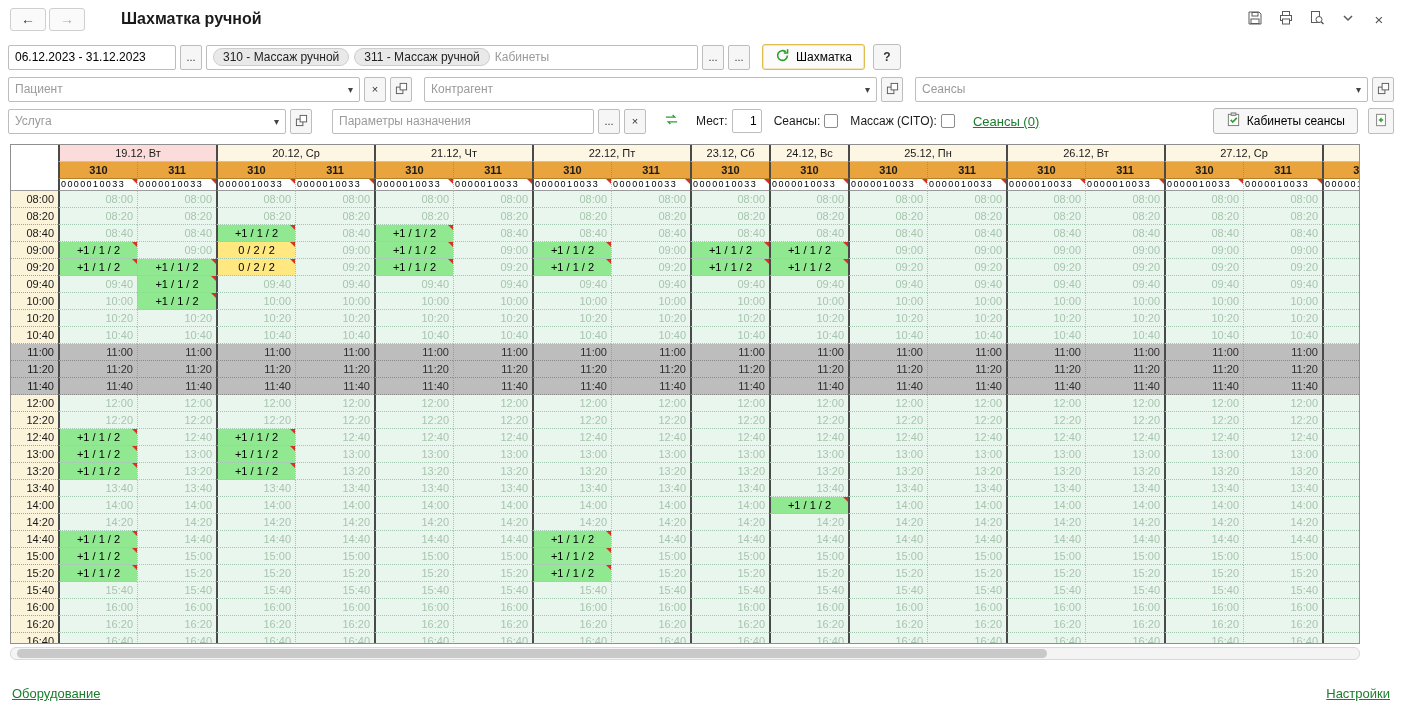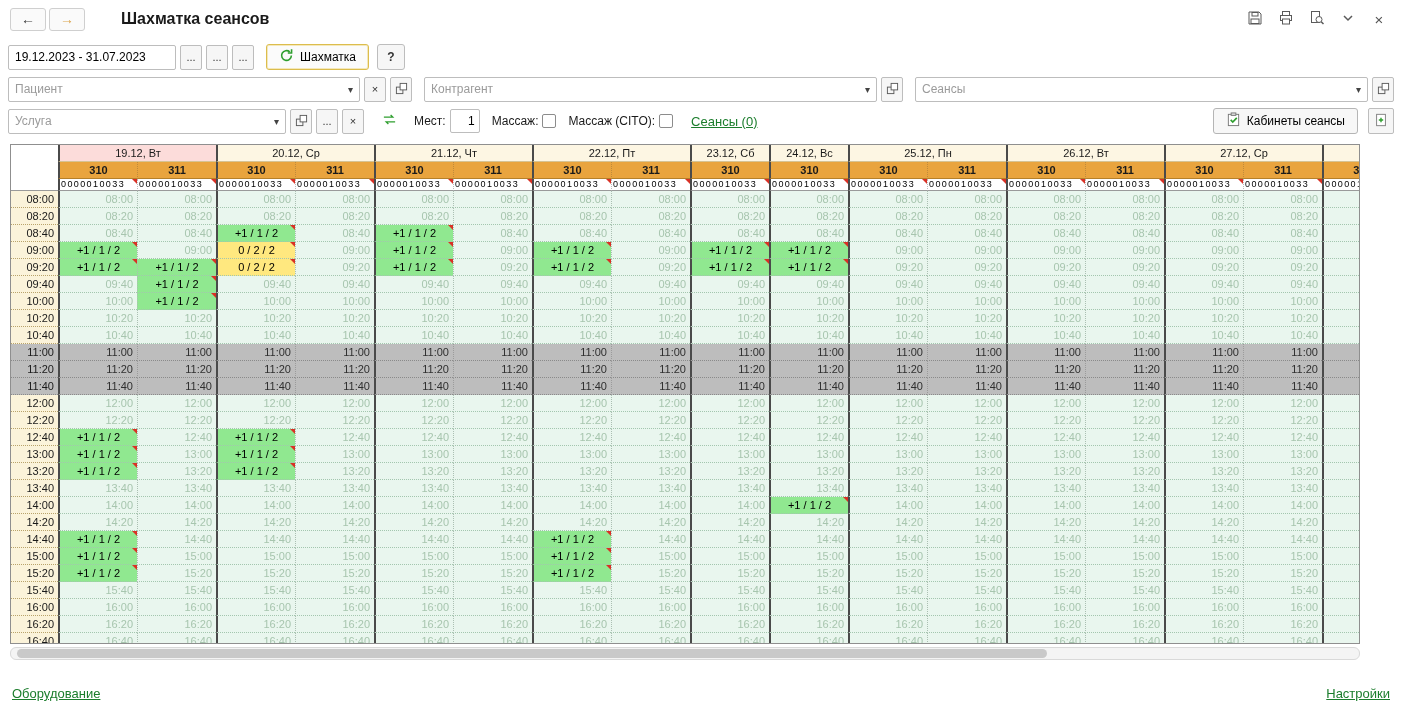--- a/index.html
+++ b/index.html
@@ -88,21 +88,21 @@
 
 <div class="titlebar">
   <div class="nav-group">
     <button class="nav-btn">
         <span class="arr-back">←</span>
       </button>
     <button class="nav-btn">
         <span class="arr-fwd">→</span>
       </button>
   </div>
-  <div class="win-title">Шахматка сеансов</div>
+  <div class="win-title">Шахматка ручной</div>
   <div class="title-icons">
     <button class="icon-btn">
       <span><svg width="16" height="16" viewBox="0 0 16 16">
             <path d="M2 2h10l2 2v10H2z" fill="none" stroke="#5a5a5a"></path>
             <rect x="5" y="2.5" width="6" height="3.5" fill="none" stroke="#5a5a5a"></rect>
             <rect x="4" y="9" width="8" height="4.5" fill="none" stroke="#5a5a5a"></rect>
           </svg></span>
     </button>
     <button class="icon-btn">
       <span><svg width="16" height="16" viewBox="0 0 16 16">
@@ -124,23 +124,28 @@
           </svg></span>
     </button>
     <button class="icon-btn">
       <span class="close-x">×</span>
     </button>
   </div>
 </div>
 
 <div class="filter-row">
   <div class="field" style="width:168px">
-    <span class="value-text">19.12.2023 - 31.07.2023</span>
+    <span class="value-text">06.12.2023 - 31.12.2023</span>
   </div>
   <button class="dots-btn">...</button>
+  <div class="field" style="width:492px">
+    <span class="chip">310 - Массаж ручной</span>
+    <span class="chip">311 - Массаж ручной</span>
+    <span class="placeholder">Кабинеты</span>
+  </div>
   <button class="dots-btn">...</button>
   <button class="dots-btn">...</button>
   <button class="refresh-btn">
     <span><svg width="15" height="15" viewBox="0 0 16 16">
           <path d="M13.2 8a5.2 5.2 0 1 1-1.7-3.85" fill="none" stroke="#2e9e2e" stroke-width="1.7"></path>
           <path d="M13.4 1.4v4h-4" fill="none" stroke="#2e9e2e" stroke-width="1.7"></path>
         </svg></span>
     <span>Шахматка</span>
   </button>
   <button class="help-btn">?</button>
@@ -186,32 +191,35 @@
   <div class="field" style="width:278px">
     <span class="placeholder">Услуга</span>
     <span class="combo-arrow">▾</span>
   </div>
   <button class="sq-btn">
     <span><svg width="13" height="13" viewBox="0 0 14 14">
           <rect x="1.5" y="5.5" width="7" height="7" fill="none" stroke="#5a5a5a"></rect>
           <rect x="5.5" y="1.5" width="7" height="7" fill="#fff" stroke="#5a5a5a"></rect>
         </svg></span>
   </button>
+  <div class="field" style="width:262px; margin-left:16px">
+    <span class="placeholder">Параметры назначения</span>
+  </div>
   <button class="dots-btn">...</button>
   <button class="sq-btn">
       <span>×</span>
     </button>
   <button class="icon-btn" style="margin-left:8px">
     <span><svg width="15" height="15" viewBox="0 0 16 16">
           <path d="M2 5.5h9.5l-2.3-2.3M14 10.5H4.5l2.3 2.3" fill="none" stroke="#2e9e2e" stroke-width="1.4"></path>
         </svg></span>
   </button>
   <span class="lbl">Мест:</span>
   <input class="num-input" value="1" style="">
-  <span class="lbl">Массаж:</span>
+  <span class="lbl">Сеансы:</span>
   <span class="checkbox"></span>
   <span class="lbl">Массаж (CITO):</span>
   <span class="checkbox"></span>
   <a class="green-link" style="margin-left:14px">Сеансы (0)</a>
   <button class="assign-btn" style="margin-left:auto">
     <span><svg width="15" height="15" viewBox="0 0 16 16">
           <rect x="2.5" y="2.5" width="11" height="12" fill="#fff" stroke="#777"></rect>
           <rect x="5.5" y="1" width="5" height="2.6" fill="#ddd" stroke="#777"></rect>
           <path d="M5 8.5l2.2 2.2L11.5 6.3" fill="none" stroke="#2e9e2e" stroke-width="1.8"></path>
         </svg></span>

